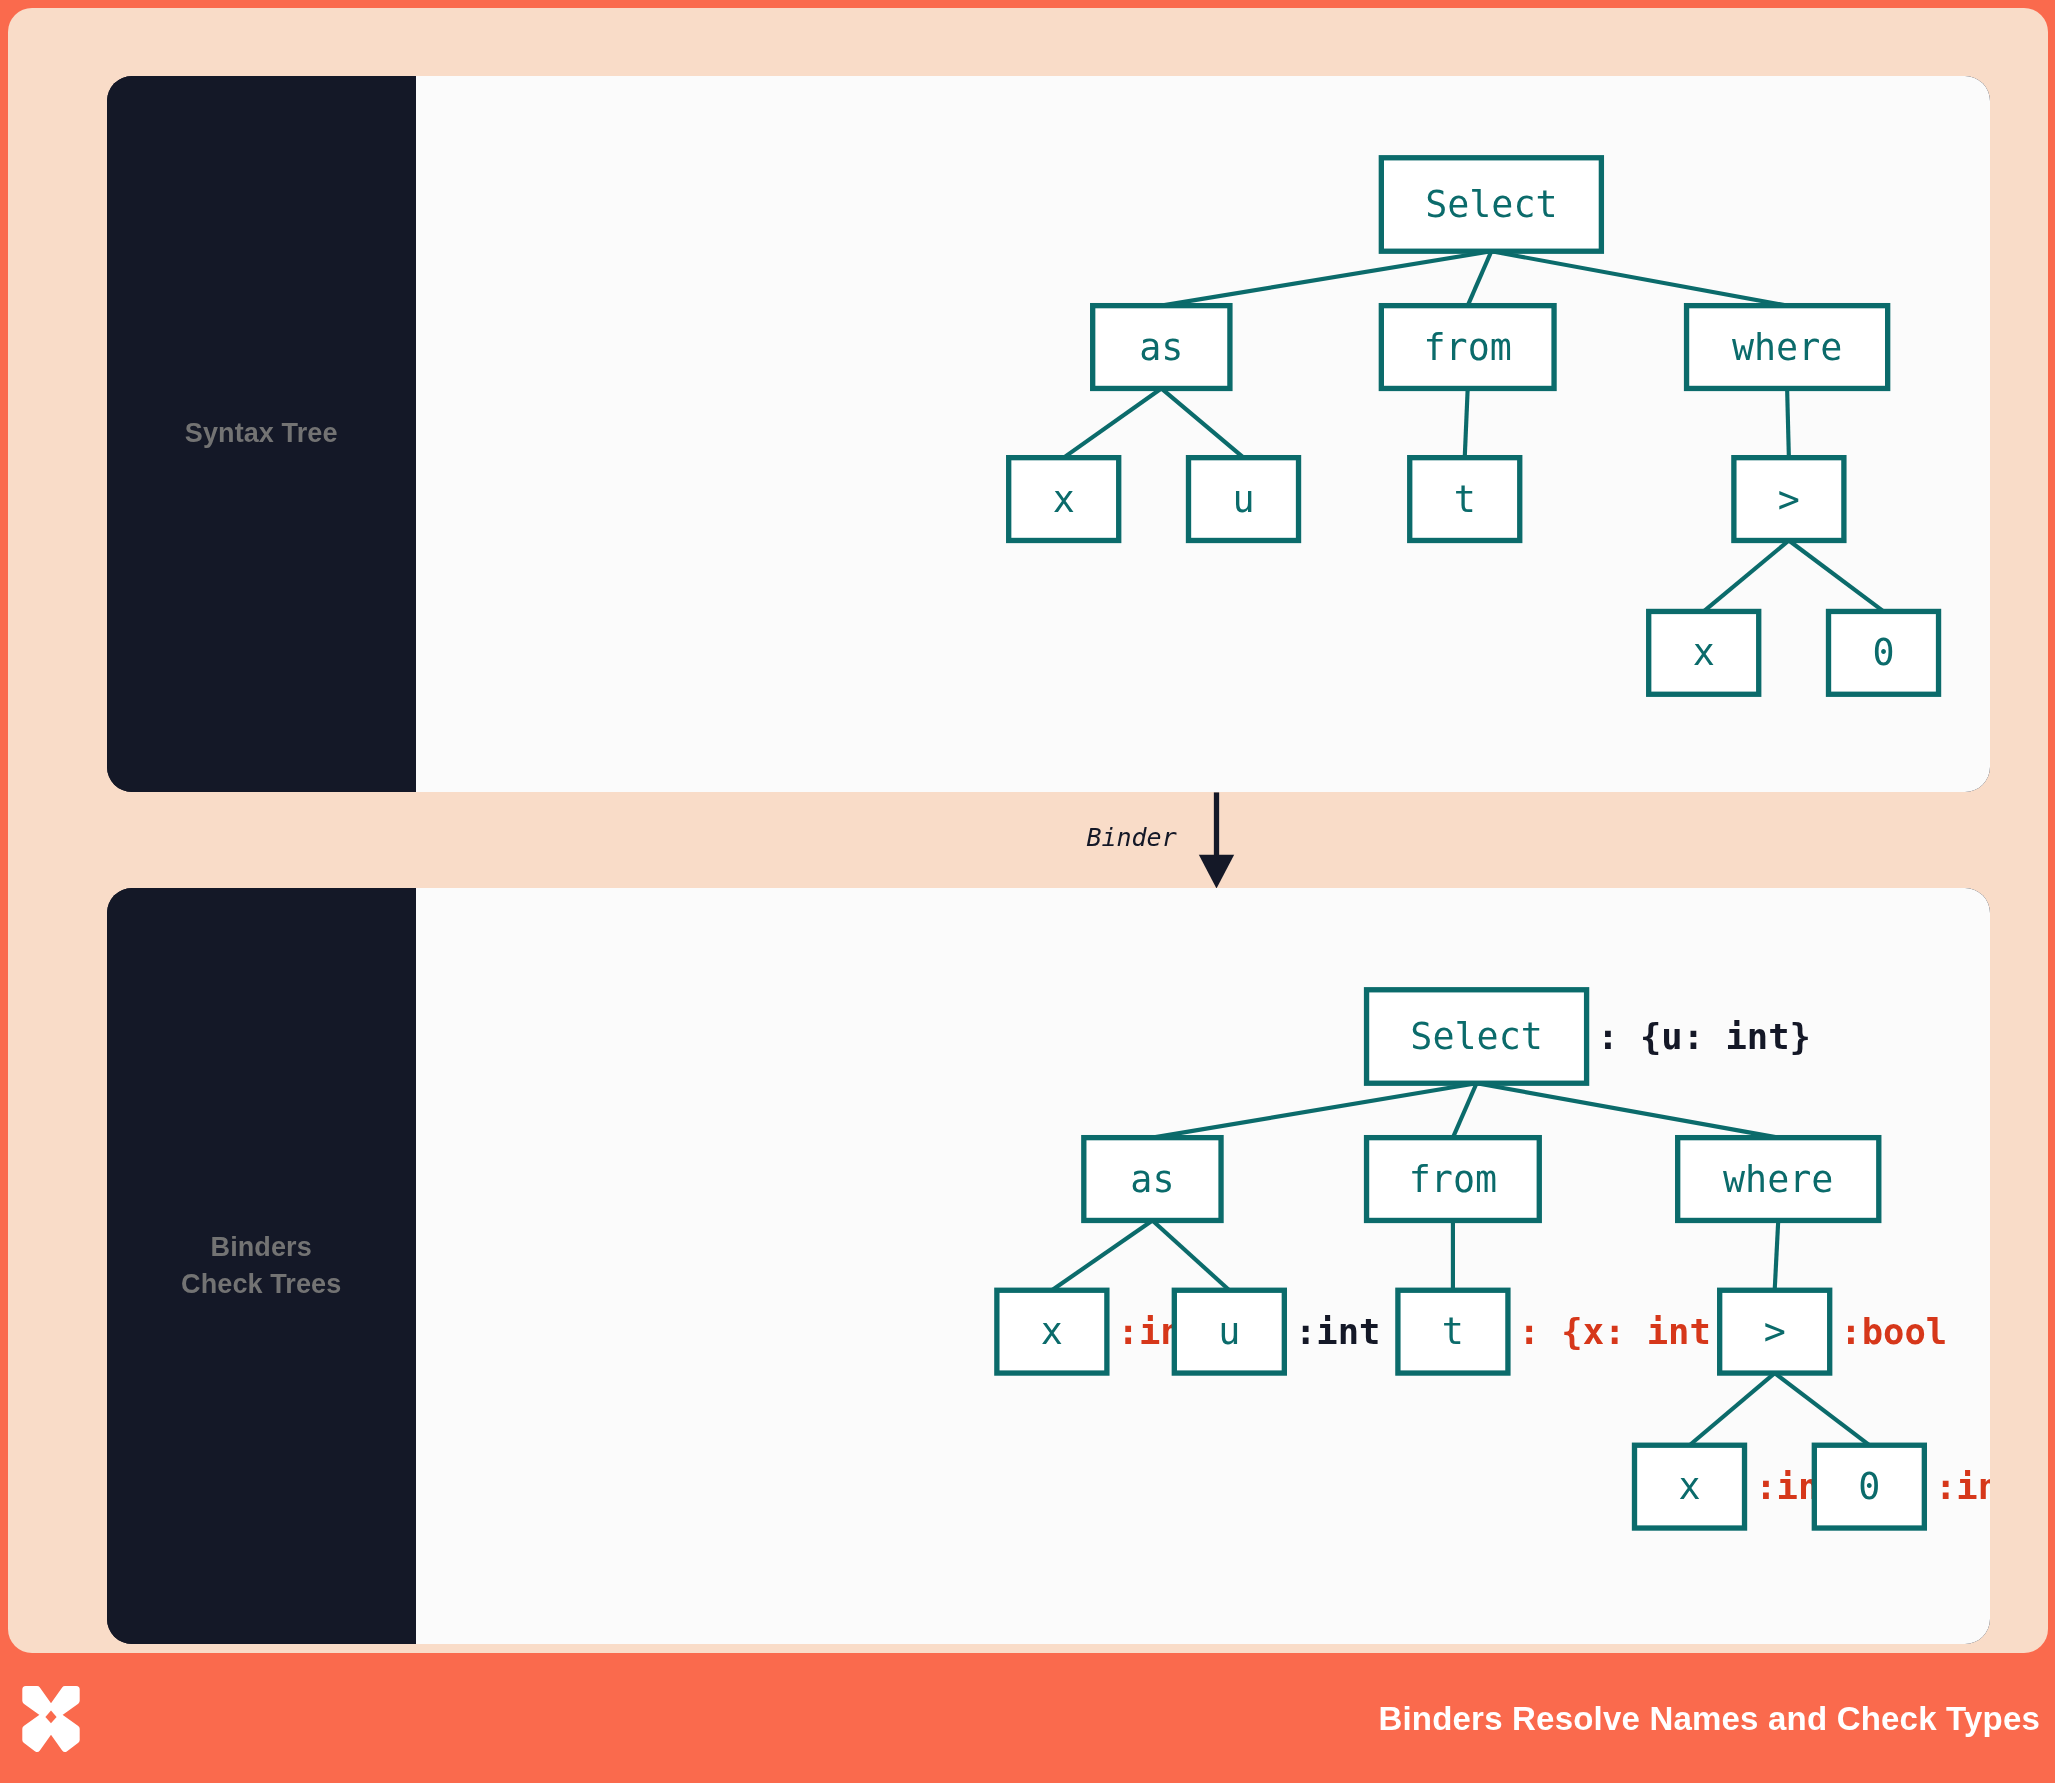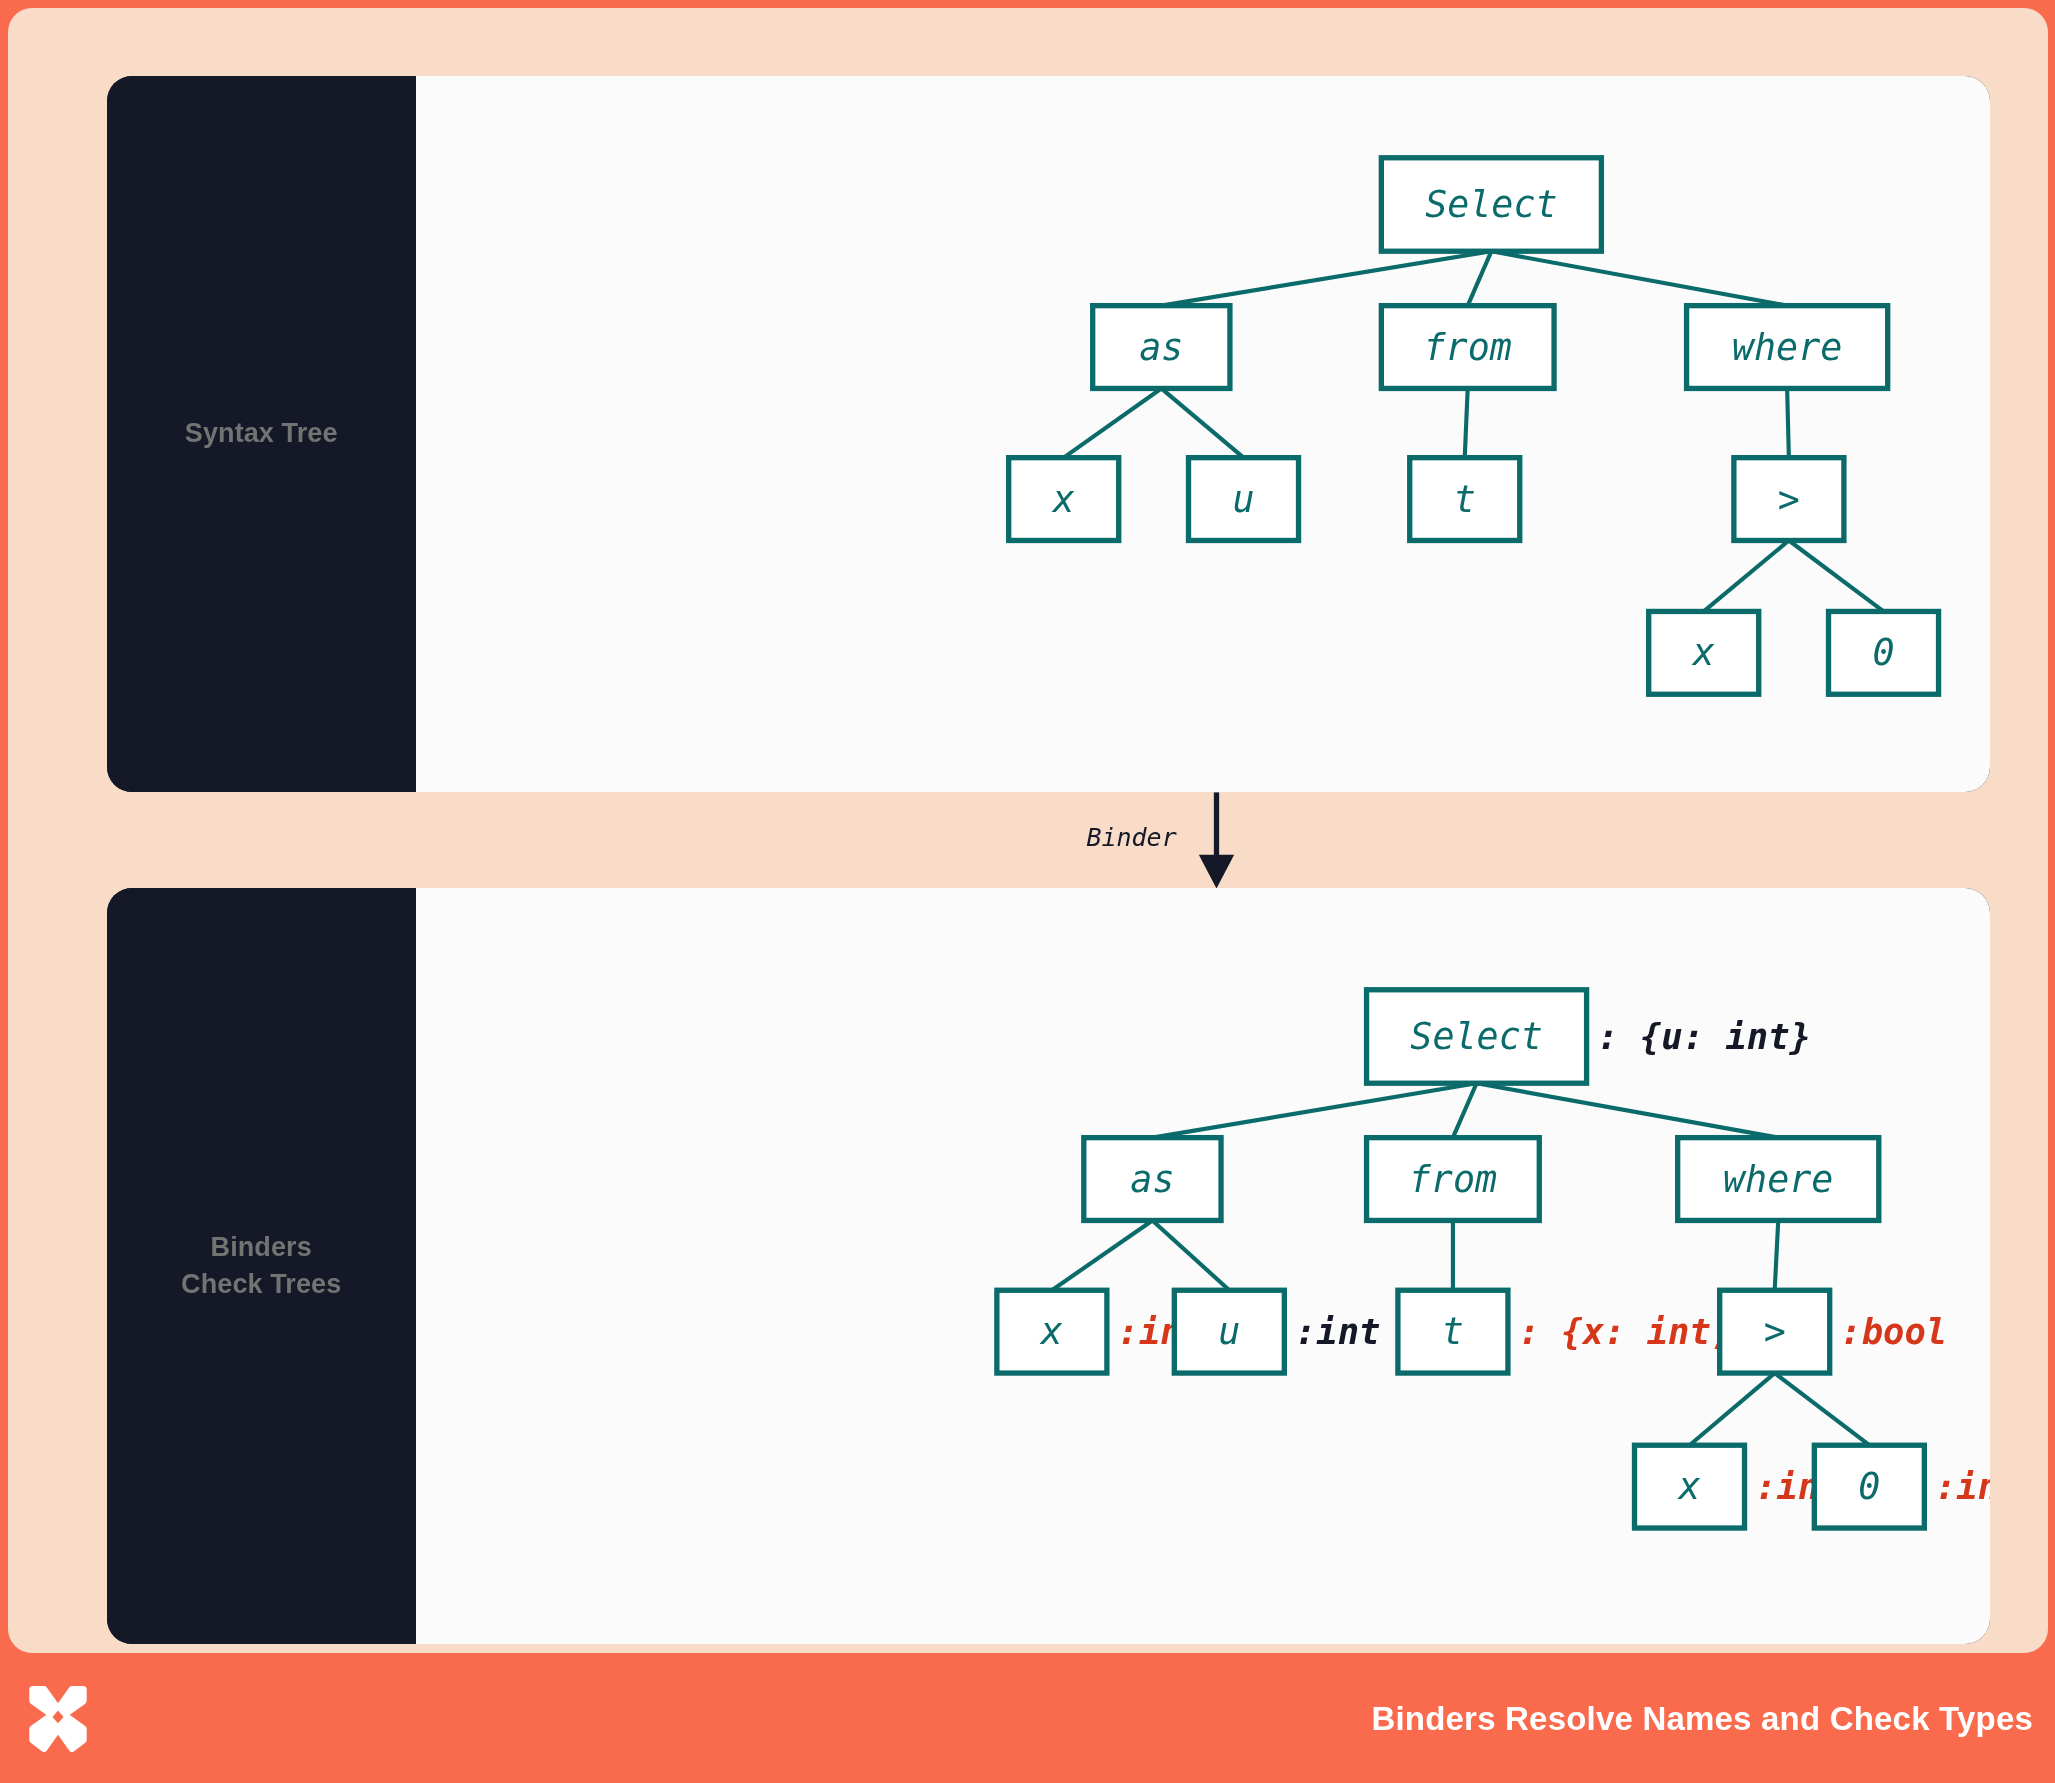--- a/index.html
+++ b/index.html
@@ -55,21 +55,20 @@
     font-weight: bold;
     line-height: 1.35;
     letter-spacing: 0.1px;
   }
   .card-body {
     position: relative;
     flex: 1 1 auto;
     background: #fbfbfb;
     border-top-right-radius: 21px;
     border-bottom-right-radius: 21px;
-    font-style: italic;
   }
   .card-body svg {
     display: block;
     width: 100%;
     height: 100%;
   }
 
   #card-top    { left: 99px; top: 68px;  width: 1883px; height: 716px; }
   #card-bottom { left: 99px; top: 880px; width: 1883px; height: 756px; }
 
@@ -105,21 +104,21 @@
   #footer {
     position: absolute;
     left: 0;
     top: 1653px;
     width: 2056px;
     height: 131px;
     background: #fa6a4d;
     display: flex;
     align-items: center;
     justify-content: space-between;
-    padding: 0 23px;
+    padding: 0 16px;
     box-sizing: border-box;
   }
   #footer-logo { width: 70px; height: 70px; display:block; }
   #footer-title {
     color: #ffffff;
     font-size: 33px;
     font-weight: bold;
     letter-spacing: 0.2px;
     white-space: pre;
   }

